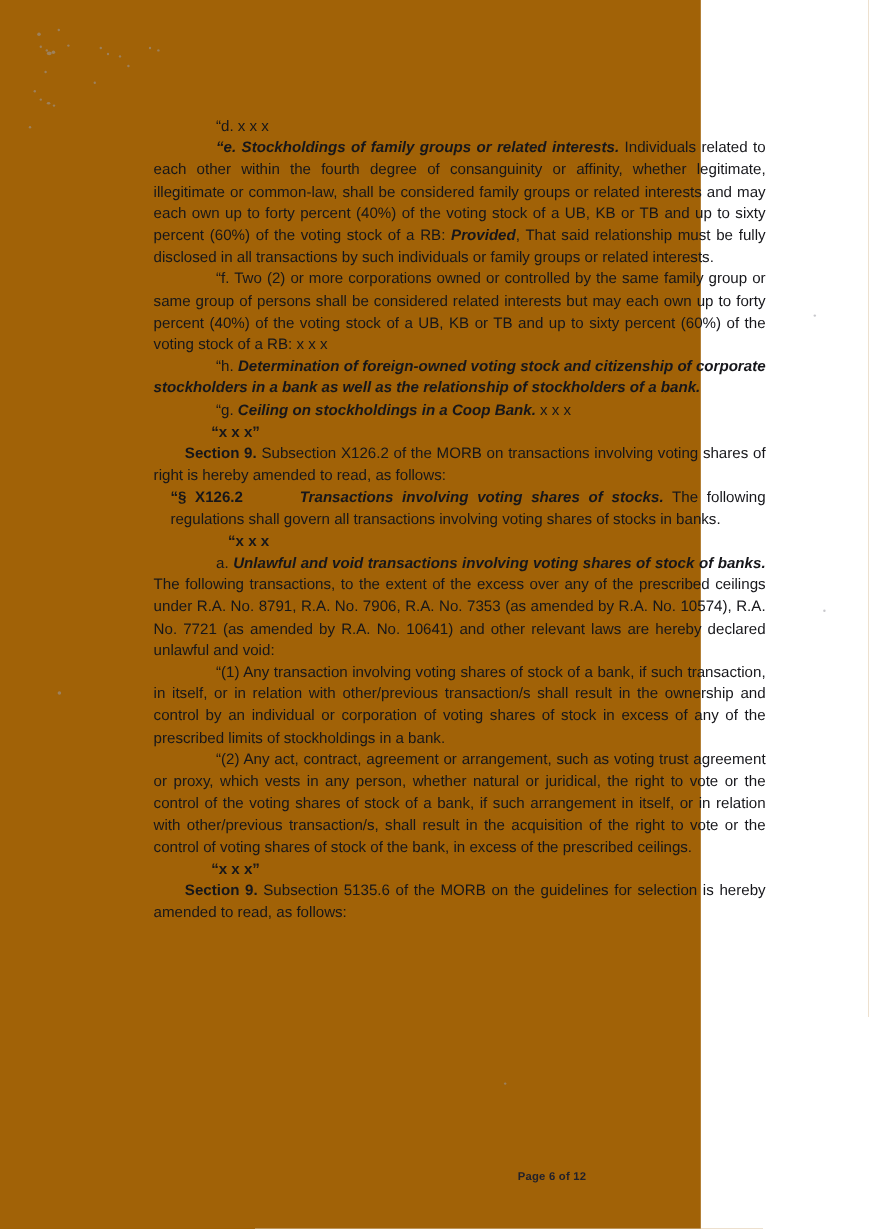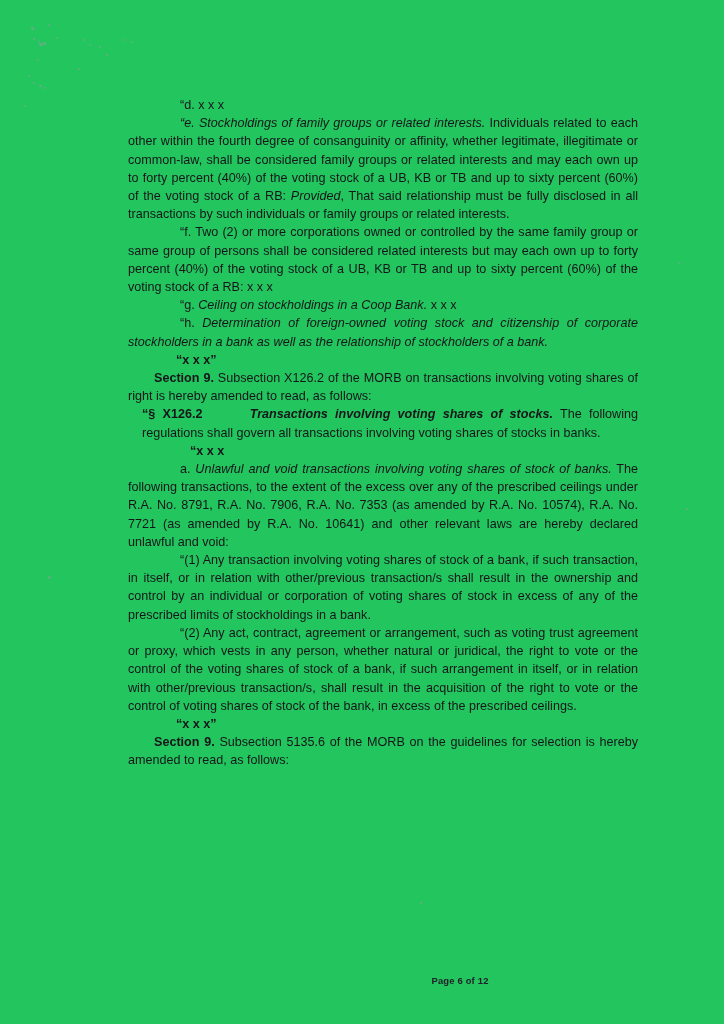--- a/index.html
+++ b/index.html
@@ -10,23 +10,23 @@
   body {
     width: 724px;
     height: 1024px;
     background: #ffffff;
     font-family: "Liberation Sans", sans-serif;
     overflow: hidden;
   }
 
   #page {
     position: relative;
-    width: 724px;
+    width: 584px;
     height: 1024px;
-    background: #22c55e;
+    background: #a16207;
     box-sizing: border-box;
   }
 
   
   .speck {
     position: absolute;
     background: #9a9aa2;
     border-radius: 50%;
     opacity: 0.55;
   }
@@ -64,21 +64,21 @@
 
   
   p.xxx {
     text-align: left;
     text-indent: 0;
     font-weight: bold;
   }
   .pad-48 { padding-left: 48px; }
 
   b.sect { font-weight: bold; }
-  i.it   { font-style: italic; }
+  i.it   { font-style: italic; font-weight: bold; }
   i.bit  { font-style: italic; font-weight: bold; margin-left: 40px; }
 
   #page-footer {
     position: absolute;
     left: 0;
     top: 970px;
     width: 724px;
     text-align: center;
     padding-right: 0px;
     box-sizing: border-box;
@@ -132,25 +132,25 @@
 
     <p class="para ind-body gap-md">
       <i class="it">“e. Stockholdings of family groups or related interests.</i><span>  Individuals related to each other within the fourth degree of consanguinity or affinity, whether legitimate, illegitimate or common-law, shall be considered family groups or related interests and may each own up to forty percent (40%) of the voting stock of a UB, KB or TB and up to sixty percent (60%) of the voting stock of a RB: </span><i class="it">Provided</i><span>, That said relationship must be fully disclosed in all transactions by such individuals or family groups or related interests.</span>
     </p>
 
     <p class="para ind-body gap-md">
       <span>“f.  Two (2) or more corporations owned or controlled by the same family group or same group of persons shall be considered related interests but may each own up to forty percent (40%) of the voting stock of a UB, KB or TB and up to sixty percent (60%) of the voting stock of a RB: x x x</span>
     </p>
 
     <p class="para ind-body gap-md">
-      <span>“g. </span><i class="it">Ceiling on stockholdings in a Coop Bank.</i><span> x x x</span>
+      <span>“h. </span><i class="it">Determination of foreign-owned voting stock and citizenship of corporate stockholders in a bank as well as the relationship of stockholders of a bank.</i>
     </p>
 
     <p class="para ind-body gap-md">
-      <span>“h. </span><i class="it">Determination of foreign-owned voting stock and citizenship of corporate stockholders in a bank as well as the relationship of stockholders of a bank.</i>
+      <span>“g. </span><i class="it">Ceiling on stockholdings in a Coop Bank.</i><span> x x x</span>
     </p>
 
     <p class="para xxx pad-48 gap-md">
       <span>“x x x”</span>
     </p>
 
     <p class="para ind-sect gap-lg">
       <b class="sect">Section 9.</b><span>  Subsection X126.2 of the MORB on transactions involving voting shares of right is hereby amended to read, as follows:</span>
     </p>
 

